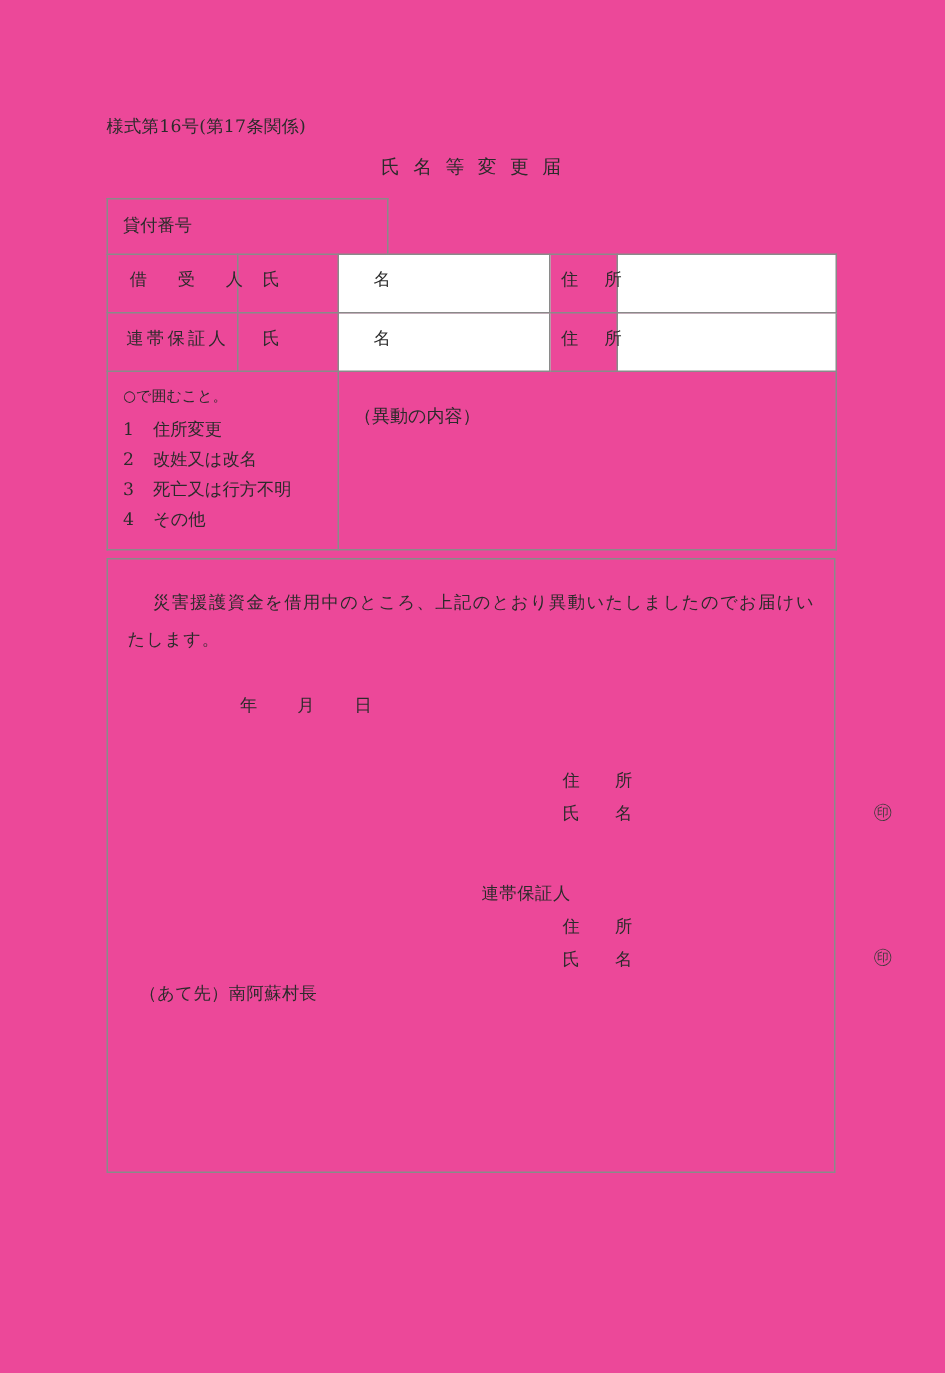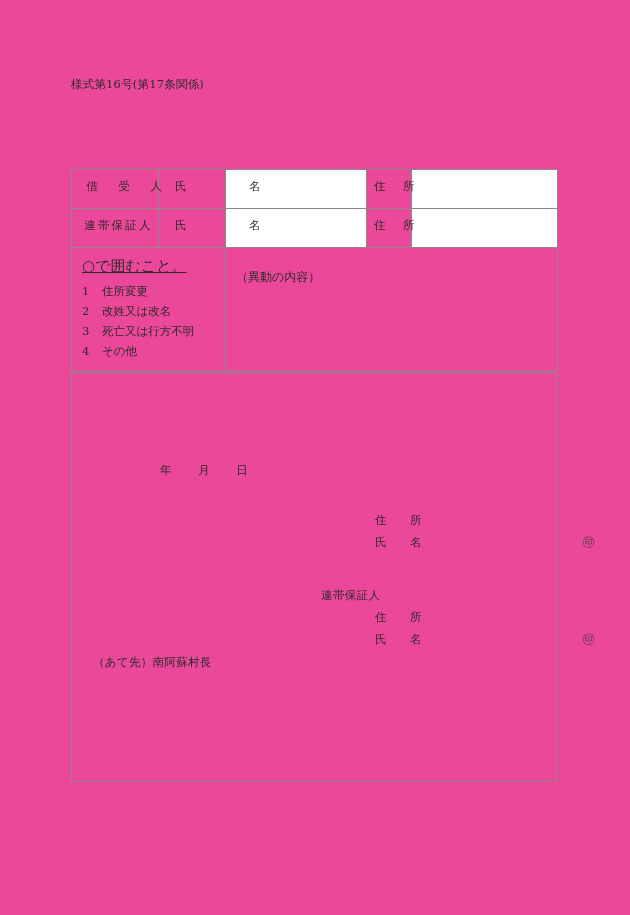--- a/index.html
+++ b/index.html
@@ -109,24 +109,23 @@
     text-indent: 3px;
     text-align: center;
   }
 
   .row-person td { height: 38px; }
   .fill-cell { background: #ffffff; }
 
   
   .note-cell { height: 118px; }
   .note-head {
-    font-size: 15px;
+    font-size: 10px;
     white-space: nowrap;
     margin: 0 0 5px 0;
-    text-decoration: underline;
   }
   .note-list {
     list-style: none;
     margin: 0;
     padding: 0;
   }
   .note-list li {
     font-size: 11.5px;
     white-space: nowrap;
     line-height: 20px;
@@ -216,21 +215,26 @@
     letter-spacing: 0.3px;
   }
 </style>
 </head>
 <body>
 
 <div class="page">
 
   <div class="form-no">様式第16号(第17条関係)</div>
 
-
+  <div class="doc-title">氏名等変更届</div>
+
+  <div class="loan-box">
+    <span class="lbl">貸付番号</span>
+    <span class="lbl" style="left:80px;"></span>
+  </div>
 
   <table class="main-table">
     <colgroup>
       <col style="width:87px">
       <col style="width:67px">
       <col style="width:141px">
       <col style="width:45px">
       <col style="width:146px">
     </colgroup>
     <tbody>
@@ -309,20 +313,21 @@
             <div class="changes-title">（異動の内容）</div>
             <div></div>
           </div>
         </td>
       </tr>
     </tbody>
   </table>
 
   <div class="stmt-box">
 
+    <div class="stmt-body">災害援護資金を借用中のところ、上記のとおり異動いたしましたのでお届けいたします。</div>
 
     <div class="date-line">
       <span class="g">年</span>
       <span class="g">月</span>
       <span class="g">日</span>
     </div>
 
     <div class="sig-block b1">
       <div class="sig-row">
         <span class="fld">住　所</span>

